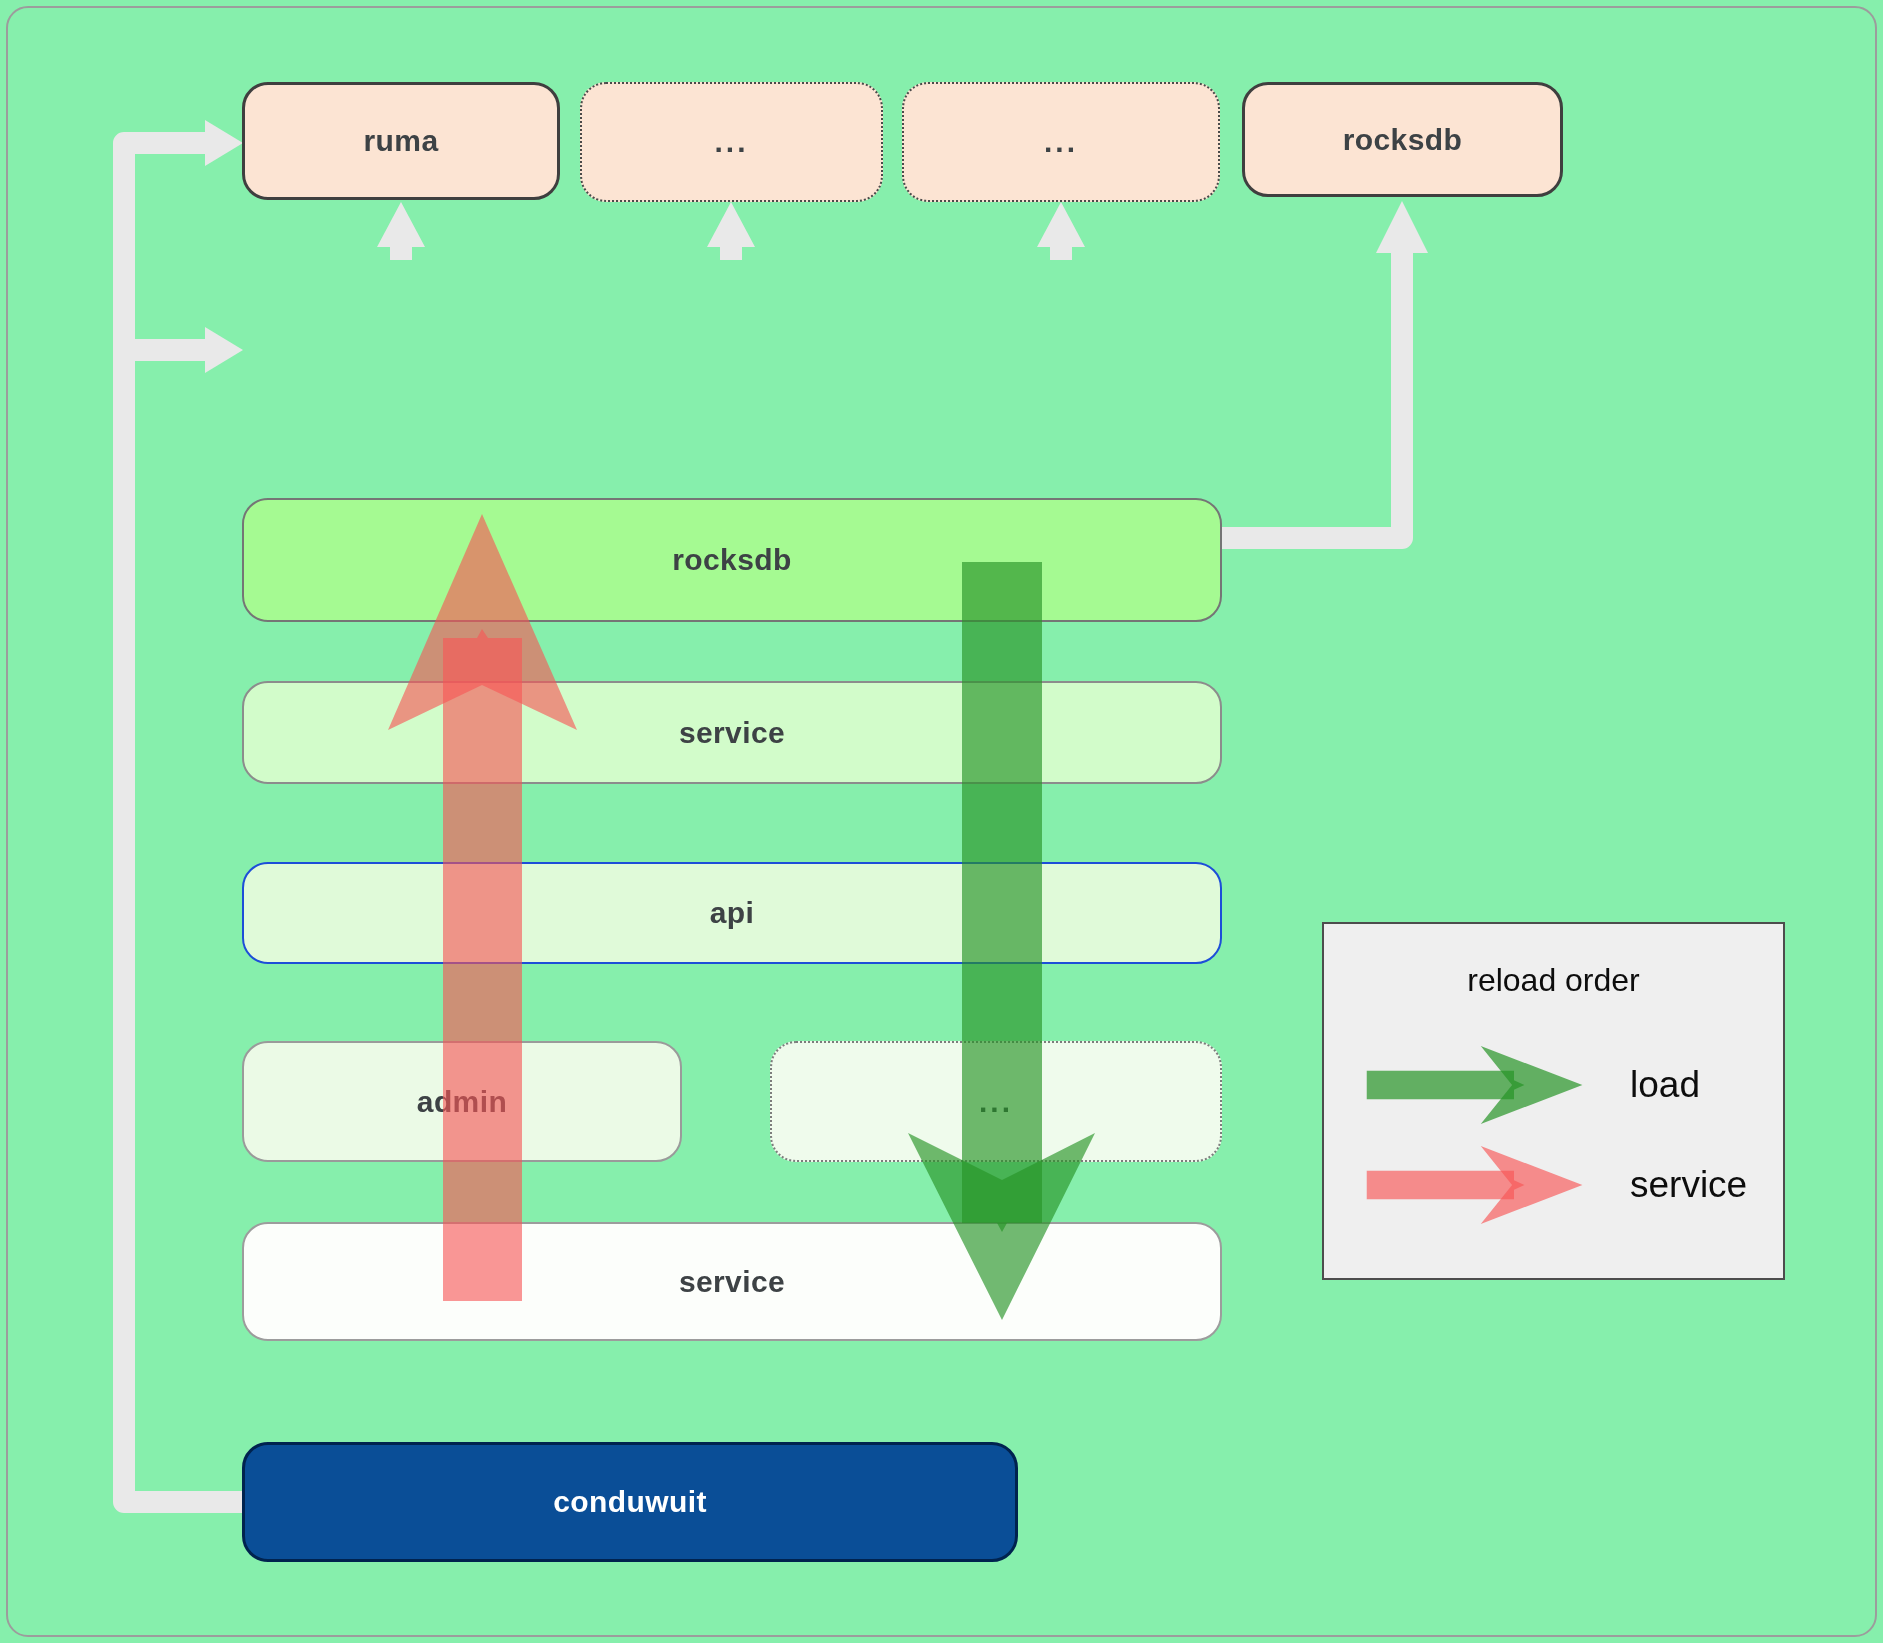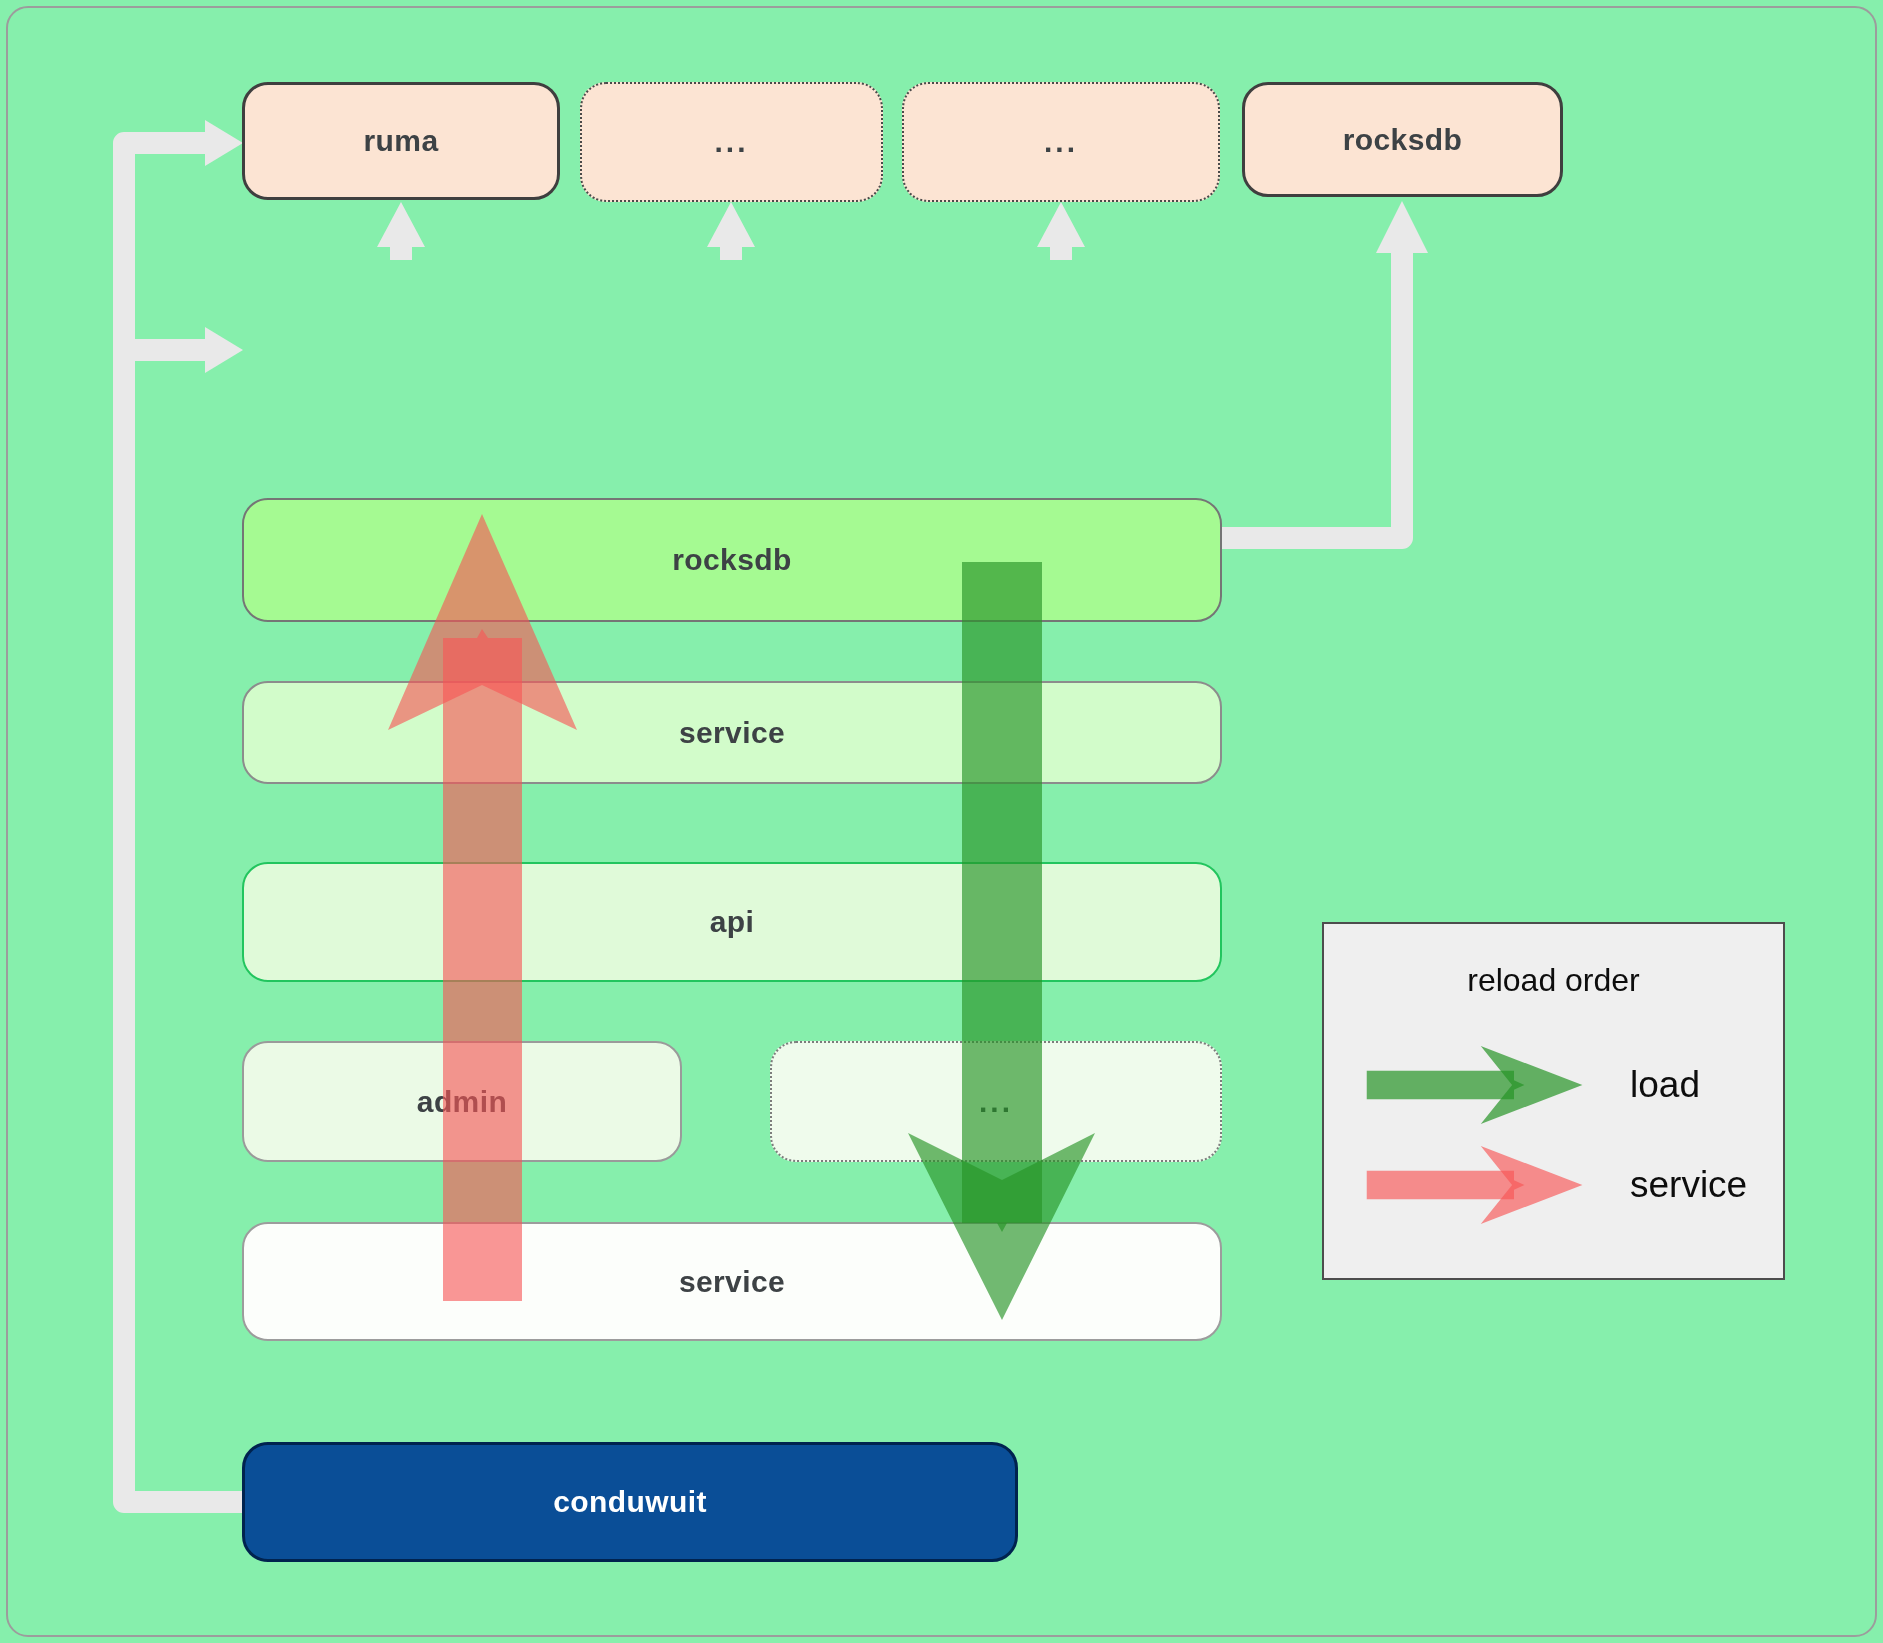--- a/index.html
+++ b/index.html
@@ -60,21 +60,21 @@
 
 
   <div class="box" style="left:242px;top:498px;width:980px;height:124px;background:#a5fa92;border:2px solid #757575;">
     <span>rocksdb</span>
   </div>
 
   <div class="box" style="left:242px;top:681px;width:980px;height:103px;background:#d2fcca;border:2px solid #8c8c8c;">
     <span>service</span>
   </div>
 
-  <div class="box" style="left:242px;top:862px;width:980px;height:120px;background:#e0fad9;border:2px solid #22c55e;">
+  <div class="box" style="left:242px;top:862px;width:980px;height:102px;background:#e0fad9;border:2px solid #1d4ed8;">
     <span>api</span>
   </div>
 
   <div class="box" style="left:242px;top:1041px;width:440px;height:121px;background:#ebfae6;border:2px solid #9a9a9a;">
     <span>admin</span>
   </div>
   <div class="box dots" style="left:770px;top:1041px;width:452px;height:121px;background:#effbec;border:2px dotted #7c7c7c;">
     <span>...</span>
   </div>
 

